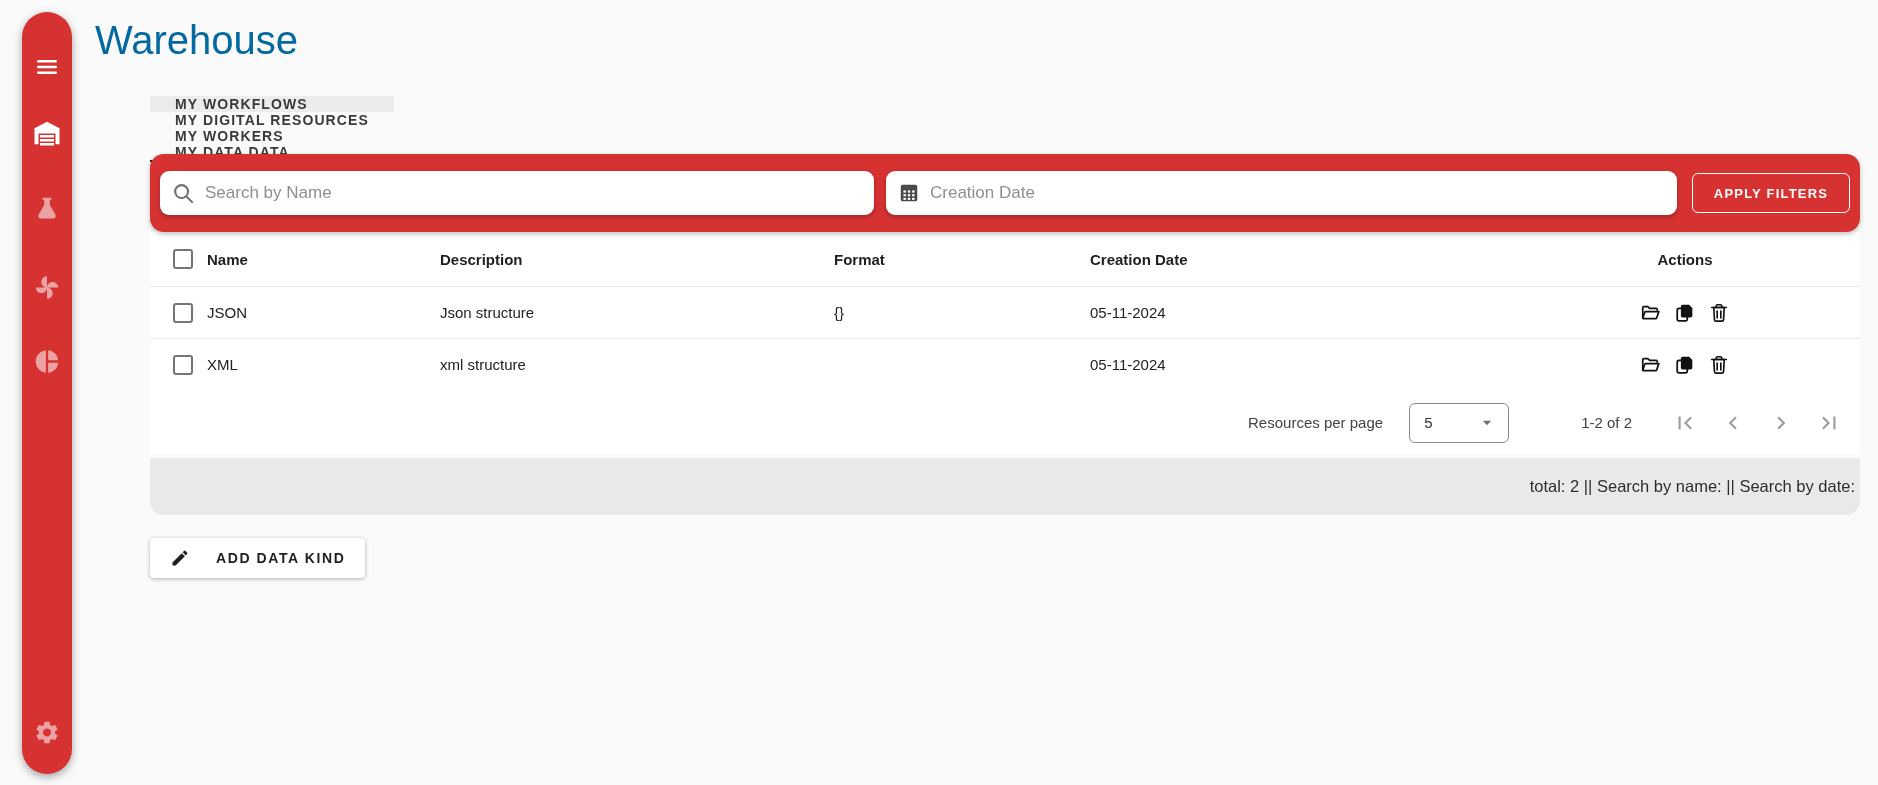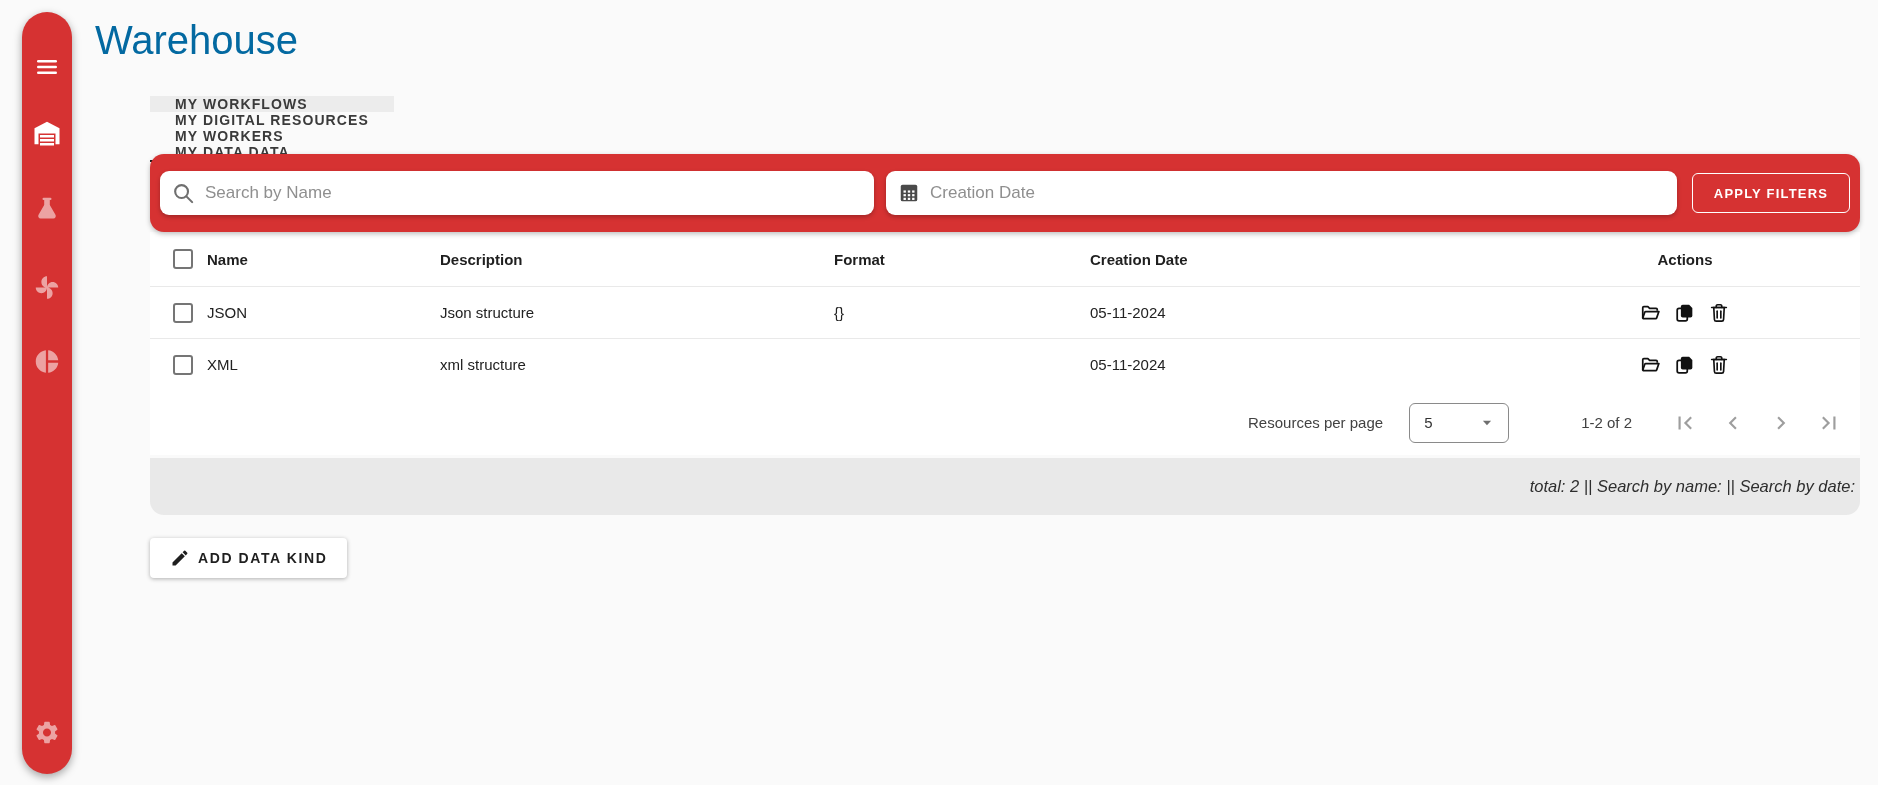--- a/index.html
+++ b/index.html
@@ -43,24 +43,24 @@
   .action-icon { cursor:pointer; display:flex; align-items:center; }
 
   
   .pager { background:#fff; height:65px; display:flex; align-items:center; justify-content:flex-end; padding-right:18px; font-size:15px; color:#424242;gap:12px; }
   .per-page-select { width:100px; height:40px; border:1px solid #8a8a8a; border-radius:6px; margin-left:14px; display:flex; align-items:center; padding:0 14px; justify-content:space-between; cursor:pointer; color:#333; background:#fff; }
   .range { margin-left:60px; }
   .nav-icons { display:flex; align-items:center; margin-left:28px; gap:22px; }
   .nav-btn { cursor:pointer; display:flex; align-items:center; }
 
   
-  .statusbar { margin-top:3px; background:#e9e9e9; height:57px; border-radius:0 0 14px 14px; display:flex; align-items:center; justify-content:flex-end; padding-right:5px; font-size:16.5px; color:#2e2e2e;font-style:italic; }
-
-  
-  .add-btn { position:absolute; left:150px; top:538px; height:40px; background:#fff; border:none; border-radius:4px; box-shadow:0 1px 4px rgba(0,0,0,.3); display:flex; align-items:center; gap:8px; padding:0 20px; font-size:14px; font-weight:600; letter-spacing:1.6px; color:#1f1f1f; cursor:pointer; font-family:"Liberation Sans",sans-serif; }
+  .statusbar { margin-top:3px; background:#e9e9e9; height:57px; border-radius:0 0 14px 14px; display:flex; align-items:center; justify-content:flex-end; padding-right:5px; font-size:16.5px; color:#2e2e2e; }
+
+  
+  .add-btn { position:absolute; left:150px; top:538px; height:40px; background:#fff; border:none; border-radius:4px; box-shadow:0 1px 4px rgba(0,0,0,.3); display:flex; align-items:center; gap:26px; padding:0 20px; font-size:14px; font-weight:600; letter-spacing:1.6px; color:#1f1f1f; cursor:pointer; font-family:"Liberation Sans",sans-serif; }
 </style>
 </head>
 <body>
 
 <nav class="sidebar">
   <span class="sb-icon" style="top:43px">
     <svg width="24" height="24" viewBox="0 0 24 24">
         <g fill="#fff">
           <rect x="2" y="5" width="20" height="2.6" rx="1.3"></rect>
           <rect x="2" y="10.7" width="20" height="2.6" rx="1.3"></rect>

